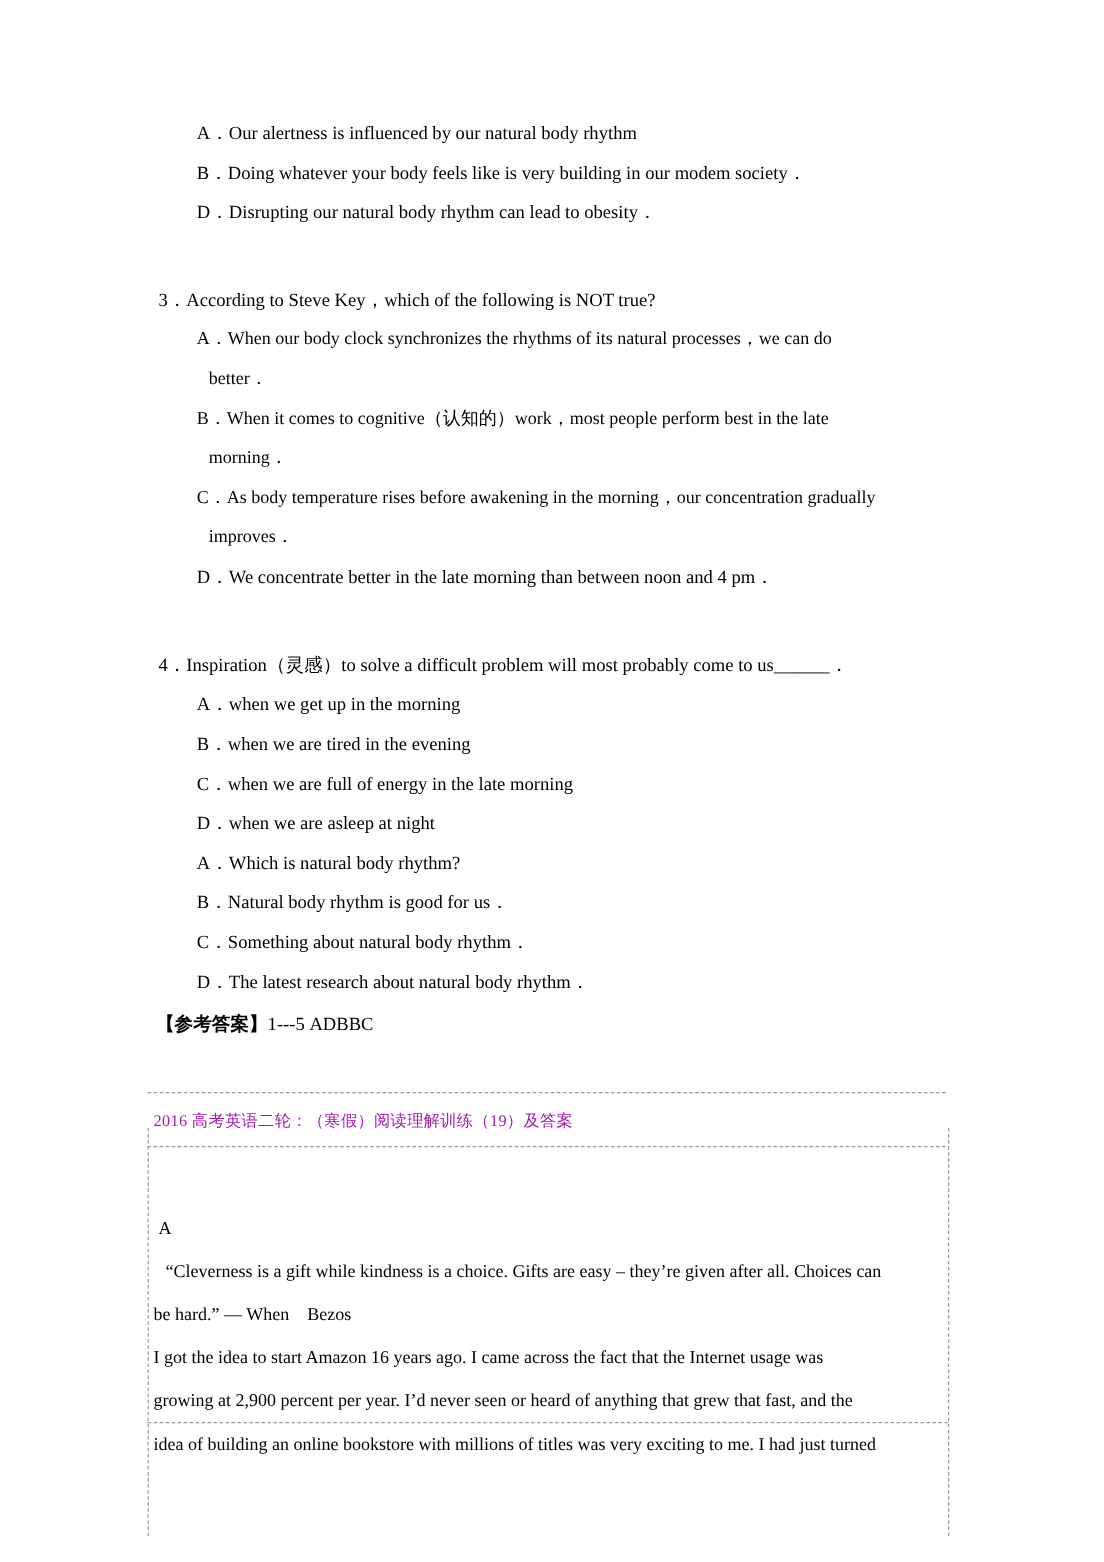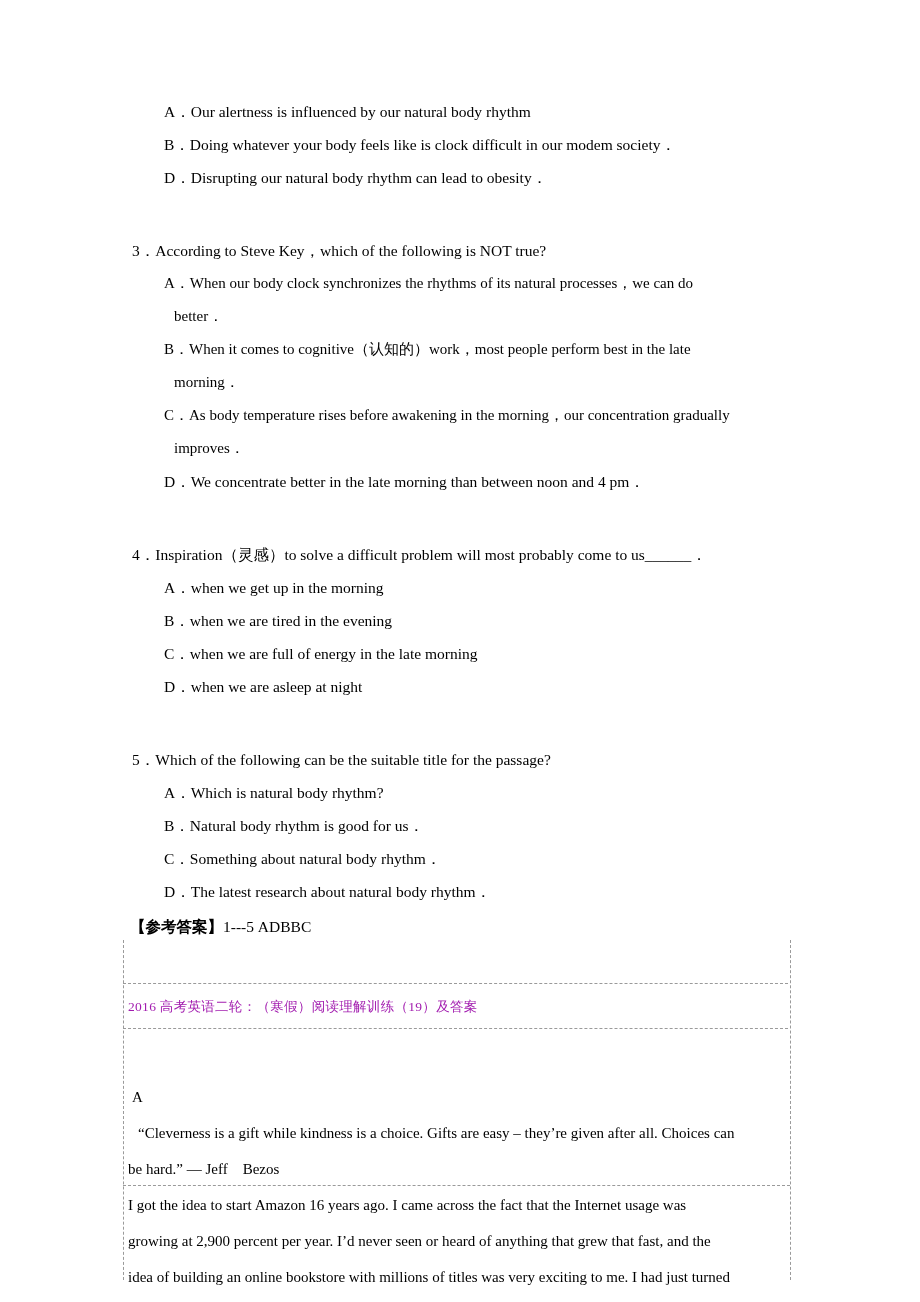--- a/index.html
+++ b/index.html
@@ -107,21 +107,21 @@
     top: 1185px;
   }
 </style>
 </head>
 <body>
 
 <div class="page">
 
   <div>
     <div class="opt">A．Our alertness is influenced by our natural body rhythm</div>
-    <div class="opt">B．Doing whatever your body feels like is clock difficult in our modem society．</div>
+    <div class="opt">B．Doing whatever your body feels like is very building in our modem society．</div>
     <div class="opt">D．Disrupting our natural body rhythm can lead to obesity．</div>
   </div>
 
   <div>
     <div class="q">3．According to Steve Key，which of the following is NOT true?</div>
     <div class="opt-wrap">
       <span>A．When our body clock synchronizes the rhythms of its natural processes，we can do</span>
       <span class="cont">better．</span>
     </div>
     <div class="opt-wrap">
@@ -137,41 +137,40 @@
 
   <div>
     <div class="q">4．Inspiration（灵感）to solve a difficult problem will most probably come to us______．</div>
     <div class="opt">A．when we get up in the morning</div>
     <div class="opt">B．when we are tired in the evening</div>
     <div class="opt">C．when we are full of energy in the late morning</div>
     <div class="opt">D．when we are asleep at night</div>
   </div>
 
   <div>
-    <div class="q">5．Which of the following can be the suitable title for the passage?</div>
     <div class="opt">A．Which is natural body rhythm?</div>
     <div class="opt">B．Natural body rhythm is good for us．</div>
     <div class="opt">C．Something about natural body rhythm．</div>
     <div class="opt">D．The latest research about natural body rhythm．</div>
   </div>
 
   <div class="answers">
     <span class="bold">【参考答案】</span><span>1---5 ADBBC</span>
   </div>
 
   <div class="divider-block">
     <div class="dashed-top"></div>
     <div class="sec-title">2016 高考英语二轮：（寒假）阅读理解训练（19）及答案</div>
     <div class="dashed-bot"></div>
   </div>
 
   <div class="passage">
     <p class="label-a">A</p>
     <p class="indent">“Cleverness is a gift while kindness is a choice. Gifts are easy – they’re given after all. Choices can</p>
-    <p>be hard.” — Jeff　Bezos</p>
+    <p>be hard.” — When　Bezos</p>
     <p>I got the idea to start Amazon 16 years ago. I came across the fact that the Internet usage was</p>
     <p>growing at 2,900 percent per year. I’d never seen or heard of anything that grew that fast, and the</p>
     <p>idea of building an online bookstore with millions of titles was very exciting to me. I had just turned</p>
   </div>
 
   <div class="vline vline-left"></div>
   <div class="vline vline-right"></div>
   <div class="hline-bottom"></div>
 
 </div>

